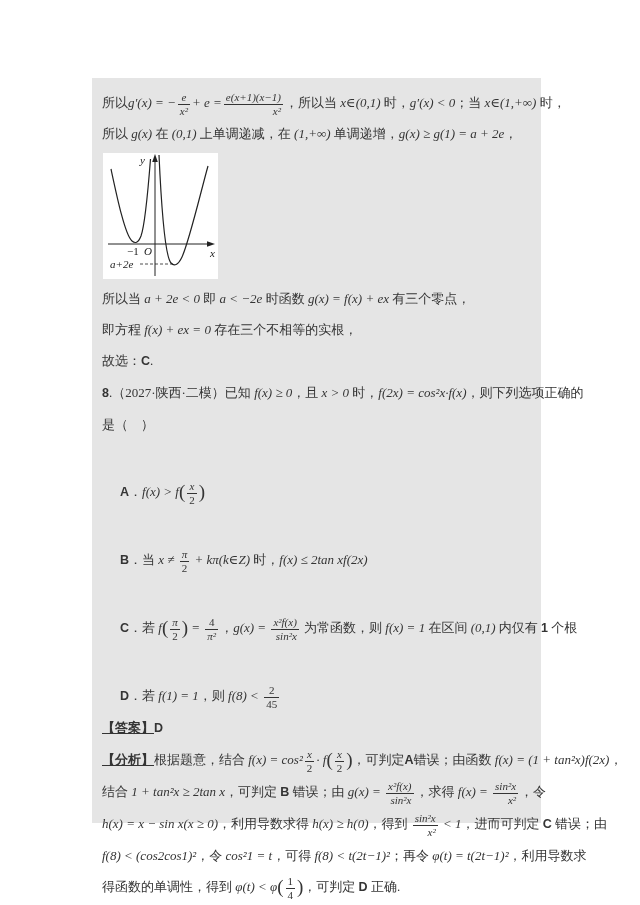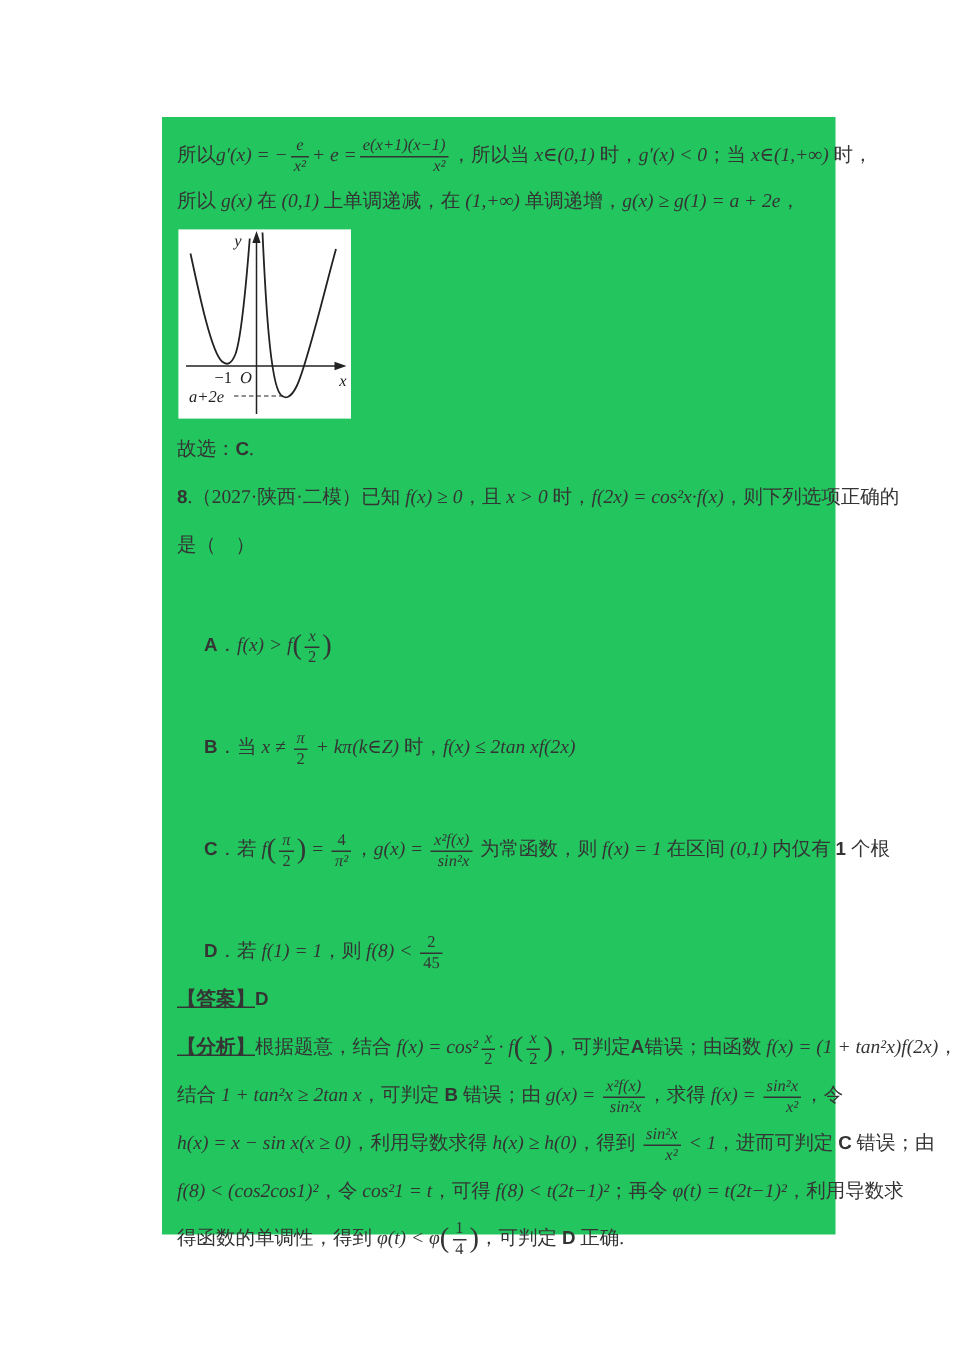--- a/index.html
+++ b/index.html
@@ -2,22 +2,22 @@
 <html><head>
 <meta charset="utf-8">
 <style>
   html,body{margin:0;padding:0;}
   body{
     width:640px;height:905px;position:relative;background:#ffffff;
     font-family:"Liberation Serif","DejaVu Serif",serif;color:#343434;
     overflow:hidden;
   }
   .sheet{
-    position:absolute;left:108px;top:78px;width:449px;height:745px;
-    background:#22c55e;box-sizing:border-box;padding:9px 10px 0 10px;
+    position:absolute;left:92px;top:78px;width:449px;height:745px;
+    background:#e5e5e5;box-sizing:border-box;padding:9px 10px 0 10px;
     font-size:13px;
   }
   .para{line-height:31px;white-space:nowrap;}
   .option{padding-left:18px;margin-top:36px;}
   .txt{font-style:normal;}
   .mi{font-style:italic;}
   .sans{font-family:"Liberation Sans",sans-serif;font-weight:600;font-size:12.5px;}
   .bold{font-weight:700;text-decoration:underline;}
   .bigp{font-size:19px;vertical-align:-2px;font-style:normal;font-weight:400;}
   .frac{display:inline-block;text-align:center;vertical-align:middle;font-size:11px;line-height:1.15;margin:0 2px;}
@@ -50,20 +50,22 @@
 
     <line x1="37" y1="111" x2="70" y2="111" stroke="#222222" stroke-width="0.8" stroke-dasharray="3,2"></line>
 
     <text x="42" y="11" text-anchor="end" class="gl gi">y</text>
     <text x="112" y="104" text-anchor="end" class="gl gi">x</text>
     <text x="49" y="102" text-anchor="end" class="gl gi">O</text>
     <text x="24" y="102" class="gl">−1</text>
     <text x="7" y="115" class="gl gi">a+2e</text>
   </svg>
 </div>
+    <div class="para"><span class="txt">所以当 </span><span class="mi">a + 2e &lt; 0</span><span class="txt"> 即 </span><span class="mi">a &lt; −2e</span><span class="txt"> 时函数 </span><span class="mi">g(x) = f(x) + ex</span><span class="txt"> 有三个零点，</span></div>
+    <div class="para"><span class="txt">即方程 </span><span class="mi">f(x) + ex = 0</span><span class="txt"> 存在三个不相等的实根，</span></div>
     <div class="para"><span class="txt">故选：</span><span class="sans">C</span><span class="txt">.</span></div>
     <div class="para"><span class="sans">8</span><span class="txt">.（2027·陕西·二模）已知 </span><span class="mi">f(x) ≥ 0</span><span class="txt">，且 </span><span class="mi">x &gt; 0</span><span class="txt"> 时，</span><span class="mi">f(2x) = cos²x·f(x)</span><span class="txt">，则下列选项正确的</span></div>
     <div class="para"><span class="txt">是（　）</span></div>
     <div class="para option"><span class="sans">A</span><span class="txt">．</span><span class="mi">f(x) &gt; f</span><span class="bigp">(</span><span class="frac"><span class="num mi">x</span><span class="den">2</span></span><span class="bigp">)</span></div>
     <div class="para option"><span class="sans">B</span><span class="txt">．当 </span><span class="mi">x ≠ </span><span class="frac"><span class="num mi">π</span><span class="den">2</span></span><span class="mi"> + kπ(k∈Z)</span><span class="txt"> 时，</span><span class="mi">f(x) ≤ 2tan xf(2x)</span></div>
     <div class="para option"><span class="sans">C</span><span class="txt">．若 </span><span class="mi">f</span><span class="bigp">(</span><span class="frac"><span class="num mi">π</span><span class="den">2</span></span><span class="bigp">)</span><span class="mi"> = </span><span class="frac"><span class="num">4</span><span class="den mi">π²</span></span><span class="txt">，</span><span class="mi">g(x) = </span><span class="frac"><span class="num mi">x²f(x)</span><span class="den mi">sin²x</span></span><span class="txt"> 为常函数，则 </span><span class="mi">f(x) = 1</span><span class="txt"> 在区间 </span><span class="mi">(0,1)</span><span class="txt"> 内仅有 </span><span class="sans">1</span><span class="txt"> 个根</span></div>
     <div class="para option"><span class="sans">D</span><span class="txt">．若 </span><span class="mi">f(1) = 1</span><span class="txt">，则 </span><span class="mi">f(8) &lt; </span><span class="frac"><span class="num">2</span><span class="den">45</span></span></div>
     <div class="para"><span class="bold">【答案】</span><span class="sans">D</span></div>
     <div class="para"><span class="bold">【分析】</span><span class="txt">根据题意，结合 </span><span class="mi">f(x) = cos²</span><span class="frac"><span class="num mi">x</span><span class="den">2</span></span><span class="mi">· f</span><span class="bigp">(</span><span class="frac"><span class="num mi">x</span><span class="den">2</span></span><span class="bigp">)</span><span class="txt">，可判定</span><span class="sans">A</span><span class="txt">错误；由函数 </span><span class="mi">f(x) = (1 + tan²x)f(2x)</span><span class="txt">，</span></div>
     <div class="para"><span class="txt">结合 </span><span class="mi">1 + tan²x ≥ 2tan x</span><span class="txt">，可判定 </span><span class="sans">B</span><span class="txt"> 错误；由 </span><span class="mi">g(x) = </span><span class="frac"><span class="num mi">x²f(x)</span><span class="den mi">sin²x</span></span><span class="txt">，求得 </span><span class="mi">f(x) = </span><span class="frac"><span class="num mi">sin²x</span><span class="den mi">x²</span></span><span class="txt">，令</span></div>

